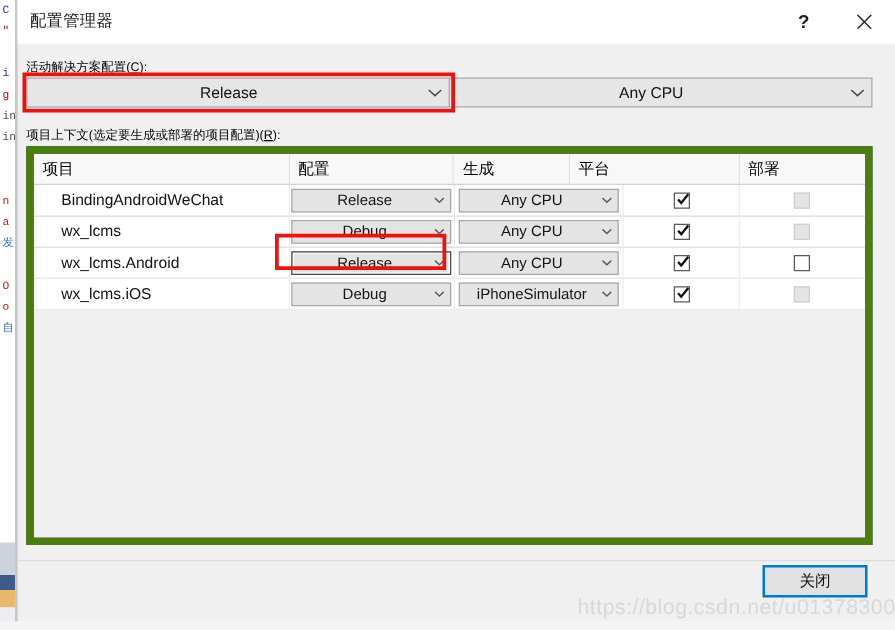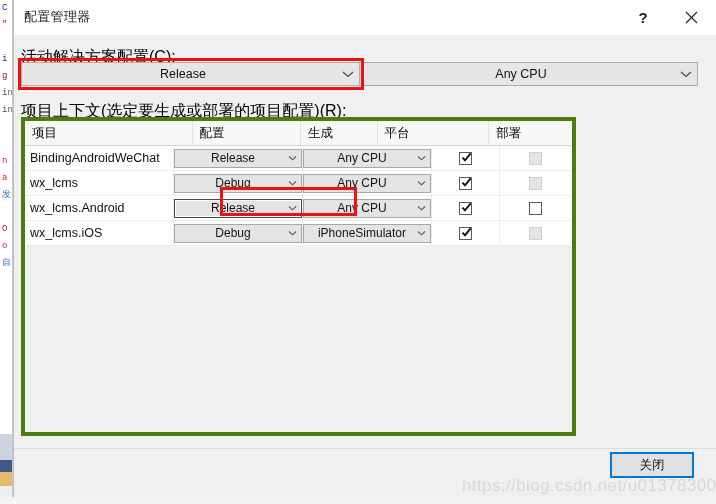--- a/index.html
+++ b/index.html
@@ -101,21 +101,21 @@
   #help-btn { right: 52px; font-size: 15px; font-weight: bold; }
   #close-btn { right: 4px; }
   #close-btn svg { display:block; }
   #title-underline {
     position:absolute; left:0; top:34px; width:703px; height:1px; background:#ffffff;
   }
 
   
   .field-label {
     position: absolute;
-    font-size: 16px;
+    font-size: 10px;
     color: #000000;
     white-space: nowrap;
   }
   .field-label .ul { text-decoration: underline; }
 
   .combo {
     position: absolute;
     background: #e6e6e6;
     border: 1px solid #acacac;
     box-sizing: border-box;
@@ -153,23 +153,23 @@
   }
   #redbox-top { left: 4px; top: 58px; width: 346px; height: 32px; }
   #redbox-row { left: 206px; top: 187px; width: 137px; height: 29px; }
 
   
   #ctx-label { left: 7px; top: 101px; }
 
   #grid {
     position: absolute;
     left: 7px; top: 117px;
-    width: 555px; height: 319px;
+    width: 677px; height: 319px;
     background: #0c4a6e;
-    border: 4px solid #4d7c0f;
+    border: 6px solid #4d7c0f;
     box-sizing: border-box;
     overflow: hidden;
   }
   #grid-header {
     display: flex;
     height: 24px;
     background: #f8f8f8;
     border-bottom: 1px solid #d4d4d4;
   }
   #grid-header .hc {
@@ -187,21 +187,21 @@
     height: 24px;
     border-bottom: 1px solid #ededed;
     background: #ffffff;
   }
   .cell {
     box-sizing: border-box;
     display: flex;
     align-items: center;
     border-right: 1px solid #ededed;
   }
-  .cell.c-proj { padding-left: 5px; font-size: 12.5px; color: #111111; white-space: nowrap; }
+  .cell.c-proj { padding-left: 22px; font-size: 12.5px; color: #111111; white-space: nowrap; }
   .cell.c-center { justify-content: center; }
 
   .cellcombo {
     width: 128px;
     height: 19px;
     background: #e4e4e4;
     border: 1px solid #a8a8a8;
     box-sizing: border-box;
     display: flex;
     align-items: center;

